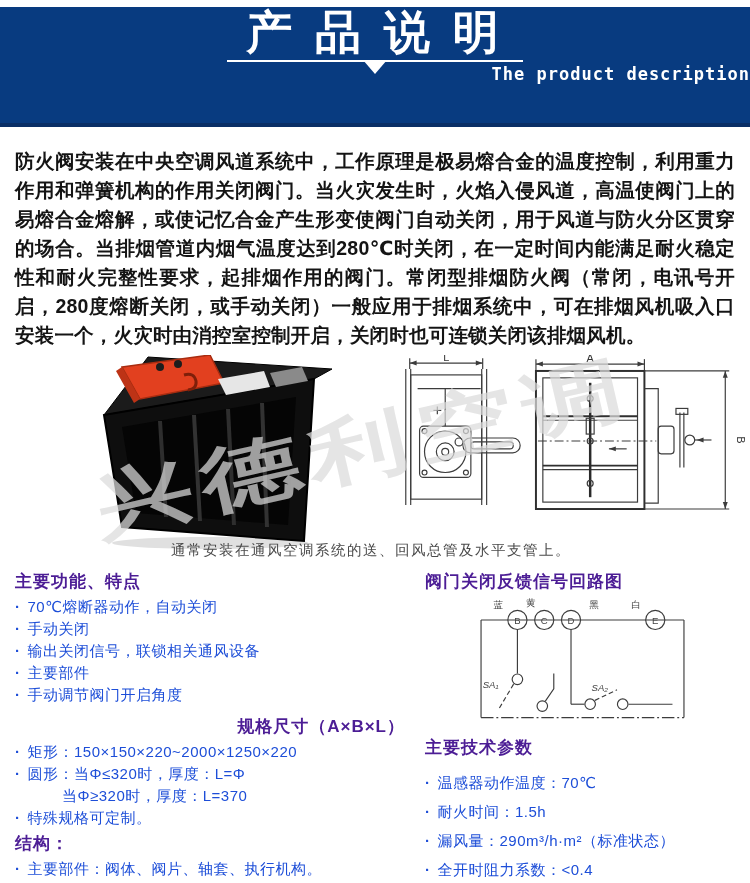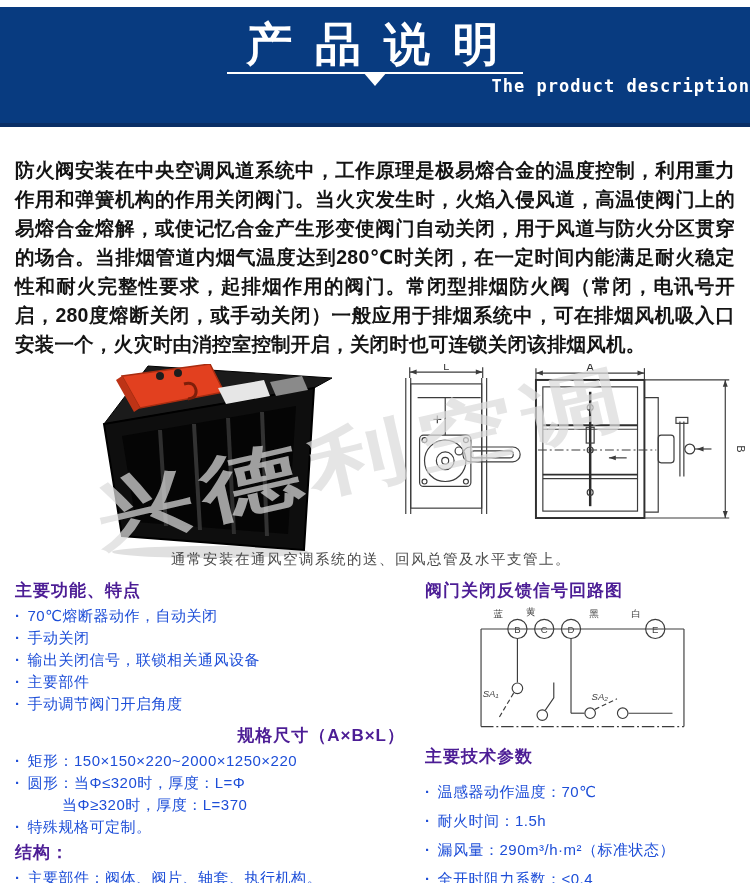--- a/index.html
+++ b/index.html
@@ -7,37 +7,37 @@
     width:750px;height:883px;position:relative;background:#ffffff;
     font-family:"Liberation Sans","DejaVu Sans",sans-serif;
     overflow:hidden;
   }
   
   .banner{
     margin-top:7px;height:116px;background:#083b80;
     border-bottom:4px solid #0a2f66;text-align:center;color:#fff;
   }
   .banner-title{
-    padding-top:12px;font-size:46px;font-weight:bold;letter-spacing:5px;line-height:50px;
+    font-size:46px;font-weight:bold;letter-spacing:5px;line-height:50px;
   }
   .banner-divider{
     position:relative;width:296px;margin:3px auto 0;height:0;border-top:2px solid #fff;
   }
   .banner-divider .tri{
     position:absolute;left:50%;top:-2px;transform:translateX(-50%);
     width:0;height:0;border-left:12px solid transparent;border-right:12px solid transparent;
     border-top:14px solid #ffffff;
   }
   .banner-subtitle{
     margin-top:2px;font-family:"DejaVu Sans Mono","Liberation Mono",monospace;
     font-size:17px;font-weight:bold;letter-spacing:1px;text-align:right;
   }
   
   .intro{
-    margin:29px 15px 0;font-size:19.5px;line-height:29px;font-weight:600;
+    margin:20px 15px 0;font-size:19.5px;line-height:29px;font-weight:600;
     color:#141414;text-align:justify;letter-spacing:0.2px;
   }
   
   .figures{position:relative;height:212px;margin-top:3px;}
   .photo{position:absolute;left:88px;top:2px;}
   .drawings{position:absolute;left:390px;top:2px;}
   .watermark{
     position:absolute;left:95px;top:90px;z-index:5;white-space:nowrap;
     font-size:100px;font-weight:bold;letter-spacing:10px;
     color:rgba(219,219,219,0.72);

